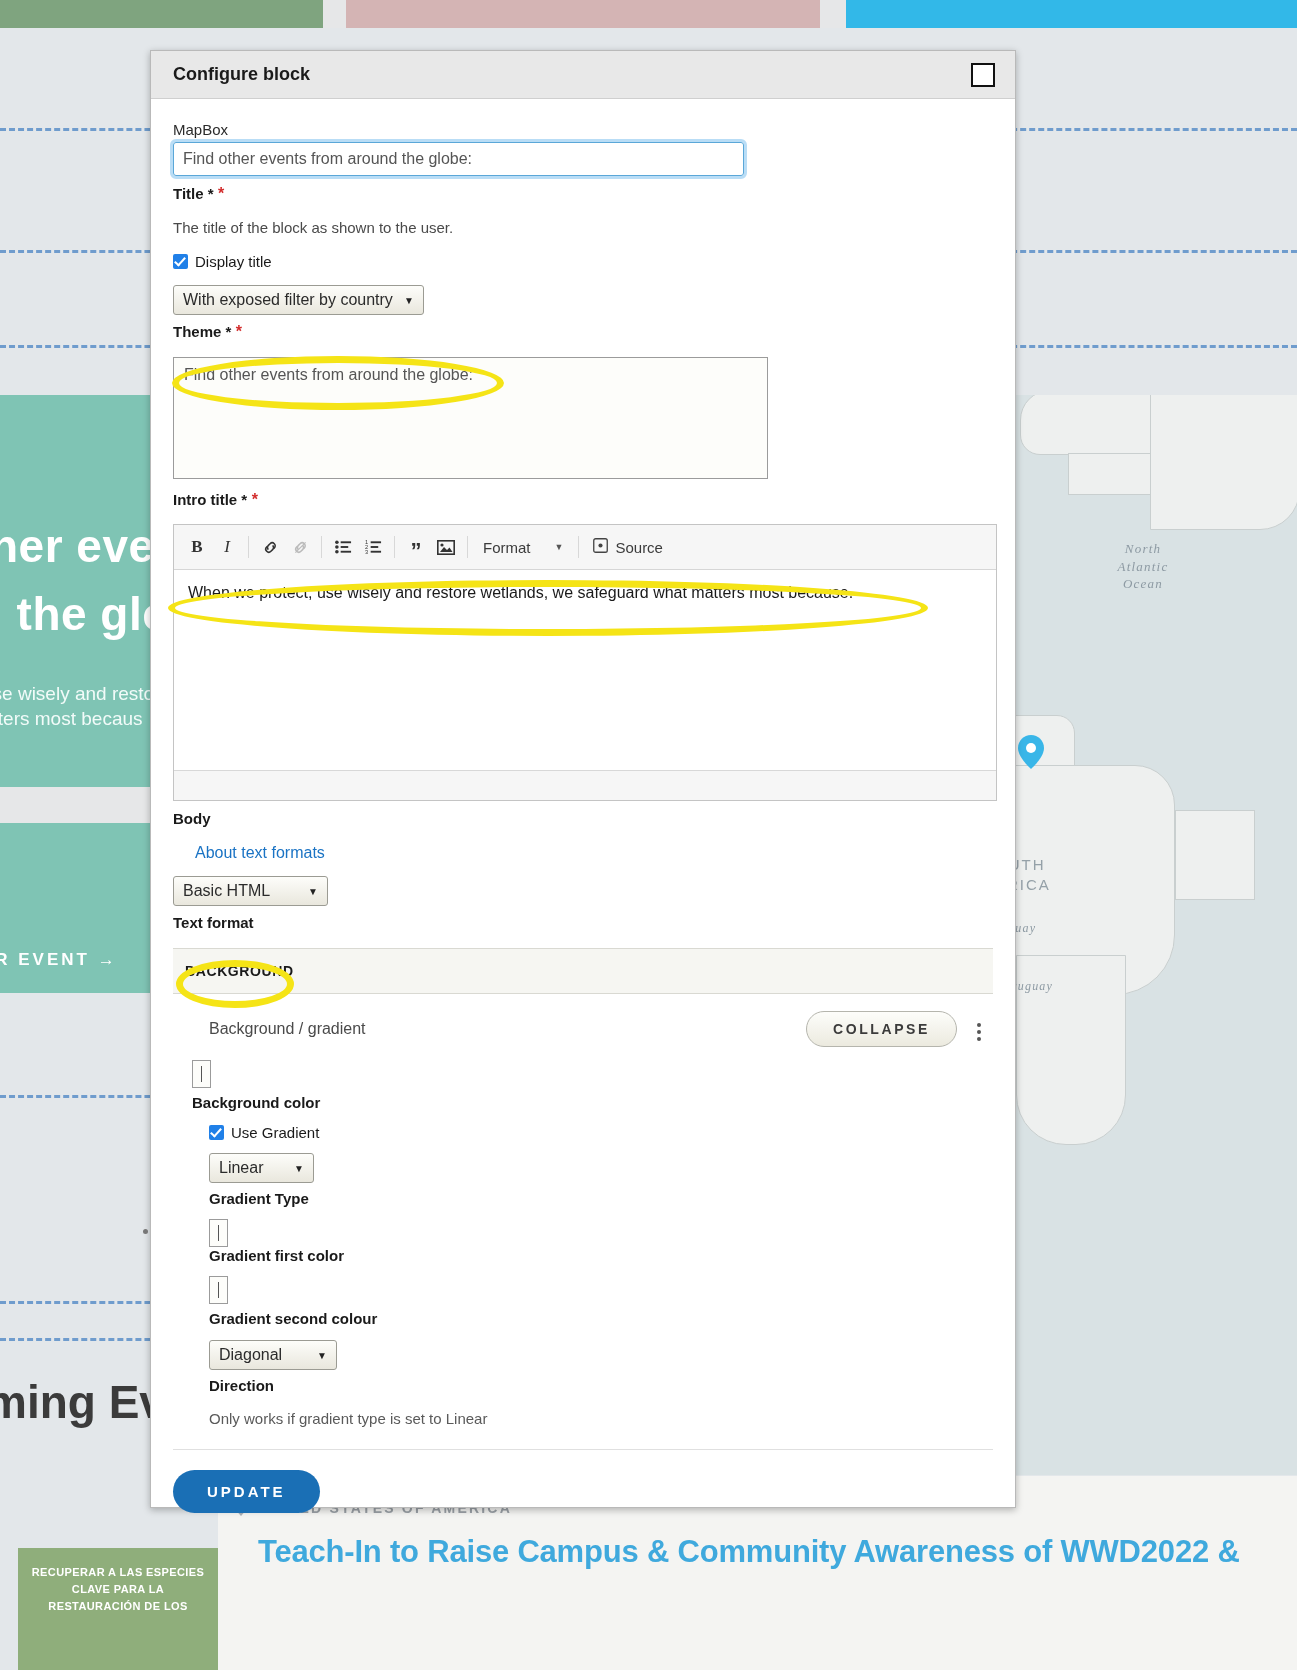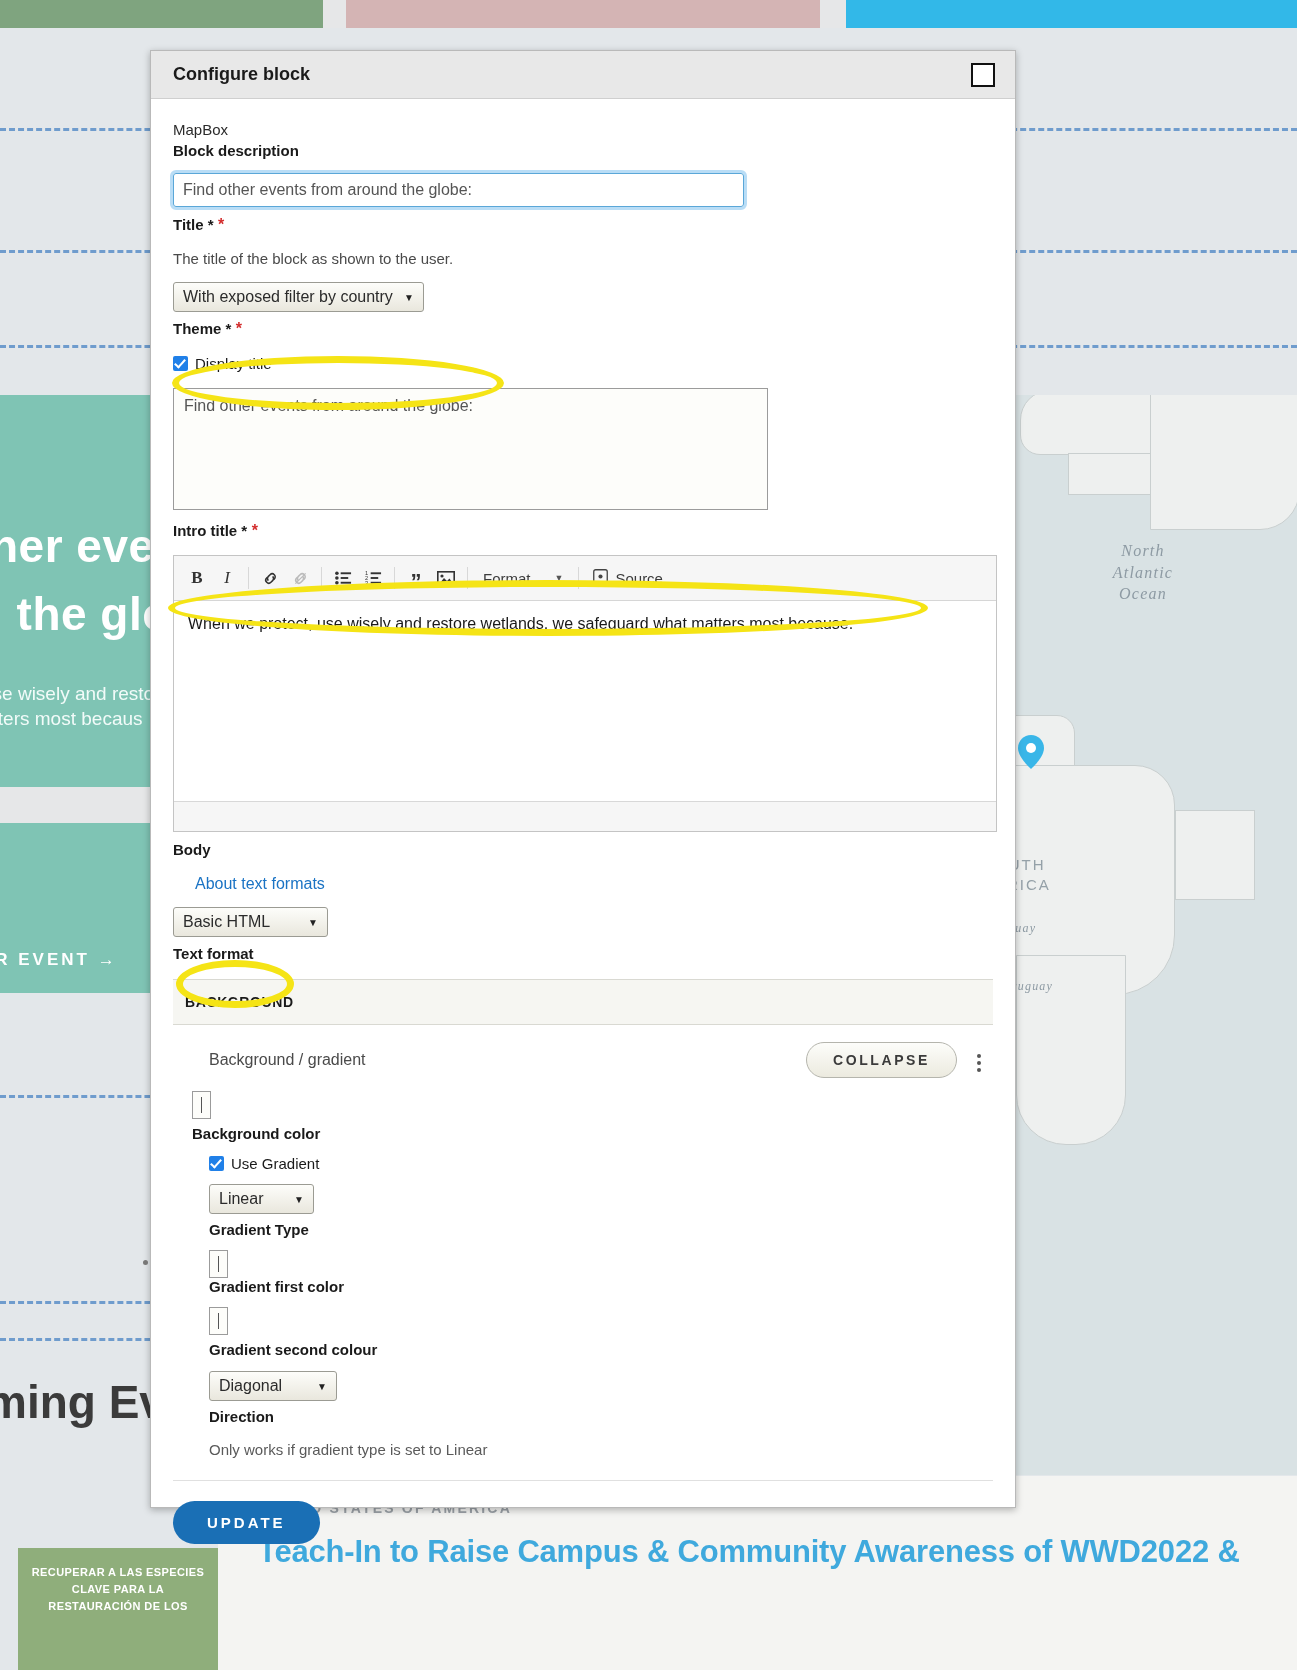--- a/index.html
+++ b/index.html
@@ -42,21 +42,21 @@
     position:absolute;
     background:#eef0ef;
     border:1px solid #c9cfcf;
   }
   .map-label {
     position:absolute;
     font-family: "Liberation Serif", serif;
     font-style: italic;
     color:#8d9aa3;
     letter-spacing:1.2px;
-    font-size:16px;
+    font-size:13px;
     text-align:center;
     line-height:1.35;
   }
   .map-label.big { font-size:15px; letter-spacing:2px; font-style:normal; font-family:"Liberation Sans",sans-serif; color:#95a1a8;}
   .map-pin {
     position:absolute; left:1018px; top:735px;
     width:26px; height:34px;
   }
 
   
@@ -374,50 +374,49 @@
   <div class="modal-header">
     <div class="modal-title">Configure block</div>
     <div class="close-box"></div>
   </div>
 
   <div class="modal-body">
 
     
     <div class="fld">
       <div class="lbl-plain">MapBox</div>
-      <div class="lbl-strong" style="margin-bottom:14px;">Block description</div>
     </div>
 
     
     <div class="fld">
       <input class="text-input" type="text" value="Find other events from around the globe:" style="">
       <div style="margin-top:9px;">
         <span class="lbl-strong">Title *</span>
         <span class="req-star">*</span>
       </div>
       <div class="help-text" style="margin-top:16px;">The title of the block as shown to the user.</div>
+    </div>
+
+    
+    <div class="fld check-row" style="margin-top:17px;">
+      <span class="cbx"></span>
+      <span class="cbx-lbl">Display title</span>
     </div>
 
     
     <div class="fld" style="margin-top:15px;">
       <span class="sel-wrap">
         <select class="sel">
           <option>With exposed filter by country</option>
         </select>
       </span>
       <div style="margin-top:8px;">
         <span class="lbl-strong">Theme *</span>
         <span class="req-star">*</span>
       </div>
-    </div>
-
-    
-    <div class="fld check-row" style="margin-top:17px;">
-      <span class="cbx"></span>
-      <span class="cbx-lbl">Display title</span>
     </div>
 
     
     <div class="fld" style="margin-top:16px;">
       <textarea class="ta" style="">Find other events from around the globe:</textarea>
       <div style="margin-top:8px;">
         <span class="lbl-strong">Intro title *</span>
         <span class="req-star">*</span>
       </div>
     </div>

